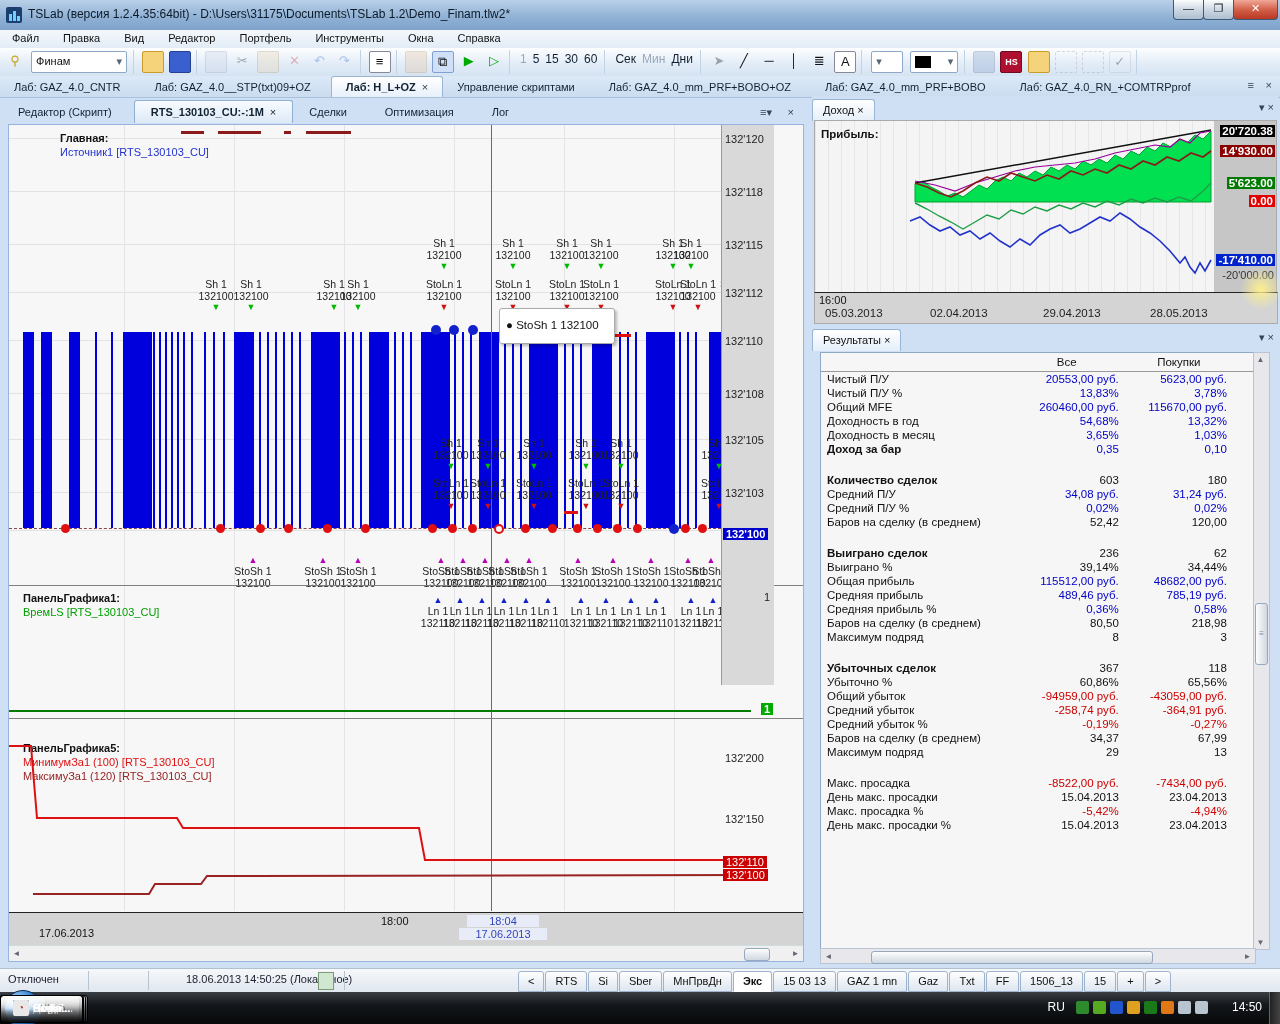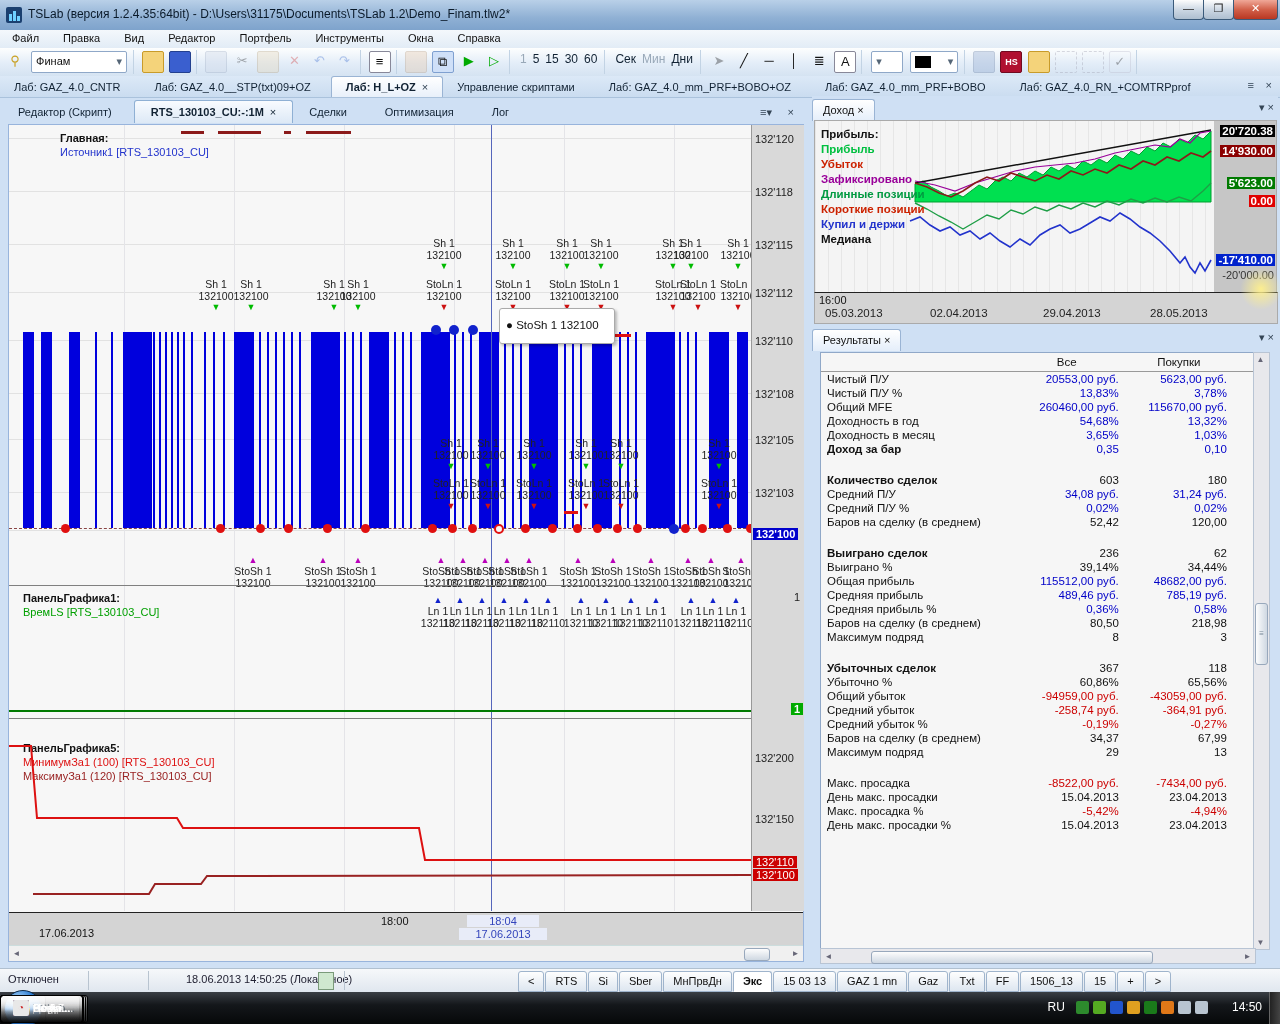--- a/index.html
+++ b/index.html
@@ -45,21 +45,21 @@
   .rdot{position:absolute;top:399px;width:9px;height:9px;border-radius:50%;background:#e01010;}
   .rdot.open{background:#f7f7f7;border:2px solid #e01010;width:6px;height:6px;}
   .bdot{position:absolute;width:10px;height:10px;border-radius:50%;background:#1122cc;}
   .dash{position:absolute;height:3px;background:#8b1a1a;}
   .reddash{position:absolute;height:3px;background:#e01010;}
   .ann{position:absolute;width:64px;margin-left:-32px;text-align:center;line-height:12px;font-size:10.5px;color:#222;}
   .ann .arw{font-size:9px;line-height:10px;}
   .g{color:#00bb00}.r{color:#cc1111}.m{color:#bb00bb}.b{color:#1122cc}
   .plabel{position:absolute;left:14px;font-size:11px;line-height:14px;}
   .plabel b{color:#111;}
-  #axiscol{position:absolute;left:742px;top:0;width:52px;height:786px;background:linear-gradient(90deg,#cycc,#d9d9d9);background:#d9d9d9;border-left:1px solid #999;}
+  #axiscol{position:absolute;left:712px;top:0;width:52px;height:560px;background:linear-gradient(90deg,#cycc,#d9d9d9);background:#d9d9d9;border-left:1px solid #999;}
   .ptick{position:absolute;left:3px;font-size:11px;color:#222;}
   .pbadge{position:absolute;left:1px;font-size:11px;color:#fff;background:#0000cc;padding:0 3px;font-weight:bold;}
   .pbadge.red{background:#cc0000;font-weight:normal;}
   .pbadge.green{background:#00aa00;}
   .panelsep{position:absolute;left:0;width:794px;height:1px;background:#808080;}
   #timeaxis{position:absolute;left:0;top:787px;width:794px;height:32px;background:#d4d4d4;border-top:1px solid #222;}
   #hscroll{position:absolute;left:0;top:820px;width:794px;height:15px;background:#f0f0f0;border-top:1px solid #cdd;}
   .scarrow{position:absolute;top:1px;width:13px;height:13px;font-size:8px;line-height:13px;text-align:center;color:#667;}
   .sthumb{position:absolute;top:2px;height:11px;background:linear-gradient(#fdfdfd,#cfd8e2);border:1px solid #98a8bc;border-radius:3px;}
   #tooltip{position:absolute;left:490px;top:183px;width:108px;height:34px;background:#fff;border:1px solid #aaa;border-radius:3px;box-shadow:2px 2px 3px rgba(0,0,0,.25);line-height:32px;padding-left:6px;font-size:11.5px;}
@@ -499,30 +499,20 @@
     <div id="incplot">
       <svg width="400" height="172">
         <path fill="#00e050" stroke="#00a030" stroke-width="1" d="M100,81 L100,63 L108,60 L116,66 L124,70 L132,75 L140,72 L148,76 L156,70 L164,64 L172,68 L180,60 L188,56 L196,60 L204,52 L212,56 L220,50 L228,54 L236,46 L244,50 L252,44 L260,48 L268,40 L276,44 L284,38 L292,42 L300,34 L308,38 L316,30 L324,34 L332,26 L340,30 L348,22 L356,26 L364,18 L372,22 L380,14 L388,18 L396,10 L396,81 Z"></path>
         <path fill="none" stroke="#111111" stroke-width="1.4" d="M100,62 L396,9"></path>
         <path fill="none" stroke="#990099" stroke-width="1.2" d="M100,60 L120,64 L140,70 L160,62 L180,56 L200,50 L220,46 L240,44 L260,42 L280,38 L300,32 L320,28 L340,24 L355,26 L365,18 L375,22 L385,12 L396,10"></path>
         <path fill="none" stroke="#8b1a1a" stroke-width="1.6" d="M100,62 L112,66 L124,72 L136,76 L148,70 L160,62 L172,56 L184,60 L196,52 L208,56 L220,60 L232,54 L244,58 L256,50 L268,54 L280,48 L292,52 L304,44 L316,48 L328,40 L340,44 L352,36 L364,40 L376,32 L388,36 L396,30"></path>
         <path fill="none" stroke="#1e9e46" stroke-width="1.4" d="M100,82 L112,88 L124,95 L136,101 L148,108 L160,101 L172,94 L184,98 L196,89 L208,93 L220,86 L232,90 L244,84 L256,88 L268,82 L280,86 L292,80 L304,84 L316,78 L328,82 L340,77 L352,81 L364,76 L376,80 L388,70 L396,62"></path>
         <path fill="none" stroke="#2233cc" stroke-width="1.6" d="M95,100 L105,96 L115,104 L125,110 L135,106 L145,114 L155,110 L165,118 L175,112 L185,120 L195,126 L205,118 L215,124 L225,114 L235,108 L245,104 L255,112 L265,108 L275,102 L285,96 L295,100 L305,92 L315,98 L325,106 L335,112 L345,120 L355,130 L365,142 L370,136 L375,146 L380,152 L385,142 L390,150 L396,139"></path>
       </svg>
       <div class="leg" style="top:6px;color:#111;">Прибыль:</div>
-      <div style="position:absolute;left:6px;top:21px;">
-
-      <div class="leg" style="position: static; color: rgb(0, 192, 64);">Прибыль</div>
-          <div class="leg" style="position: static; color: rgb(204, 34, 0);">Убыток</div>
-          <div class="leg" style="position: static; color: rgb(153, 0, 153);">Зафиксировано</div>
-          <div class="leg" style="position: static; color: rgb(0, 153, 64);">Длинные позиции</div>
-          <div class="leg" style="position: static; color: rgb(204, 34, 0);">Короткие позиции</div>
-          <div class="leg" style="position: static; color: rgb(34, 51, 204);">Купил и держи</div>
-          <div class="leg" style="position: static; color: rgb(17, 17, 17);">Медиана</div>
-        </div>
     </div>
     <div id="incaxis">
       <span><div class="vbadge" style="top: 4px; background: rgb(0, 0, 0);">20'720.38</div><div class="vbadge" style="top: 24px; background: rgb(139, 0, 0);">14'930.00</div><div class="vbadge" style="top: 56px; background: rgb(0, 122, 0);">5'623.00</div><div class="vbadge" style="top: 74px; background: rgb(224, 0, 0);">0.00</div><div class="vbadge" style="top: 133px; background: rgb(0, 34, 204);">-17'410.00</div></span>
       <div style="position:absolute;right:2px;top:148px;color:#333;">-20'000.00</div>
     </div>
     <div id="incbottom">
       <span style="position:absolute;left:4px;top:1px;">16:00</span>
       <span><span class="xdate" style="left: 10px;">05.03.2013</span><span class="xdate" style="left: 115px;">02.04.2013</span><span class="xdate" style="left: 228px;">29.04.2013</span><span class="xdate" style="left: 335px;">28.05.2013</span></span>
     </div>
   </div>

